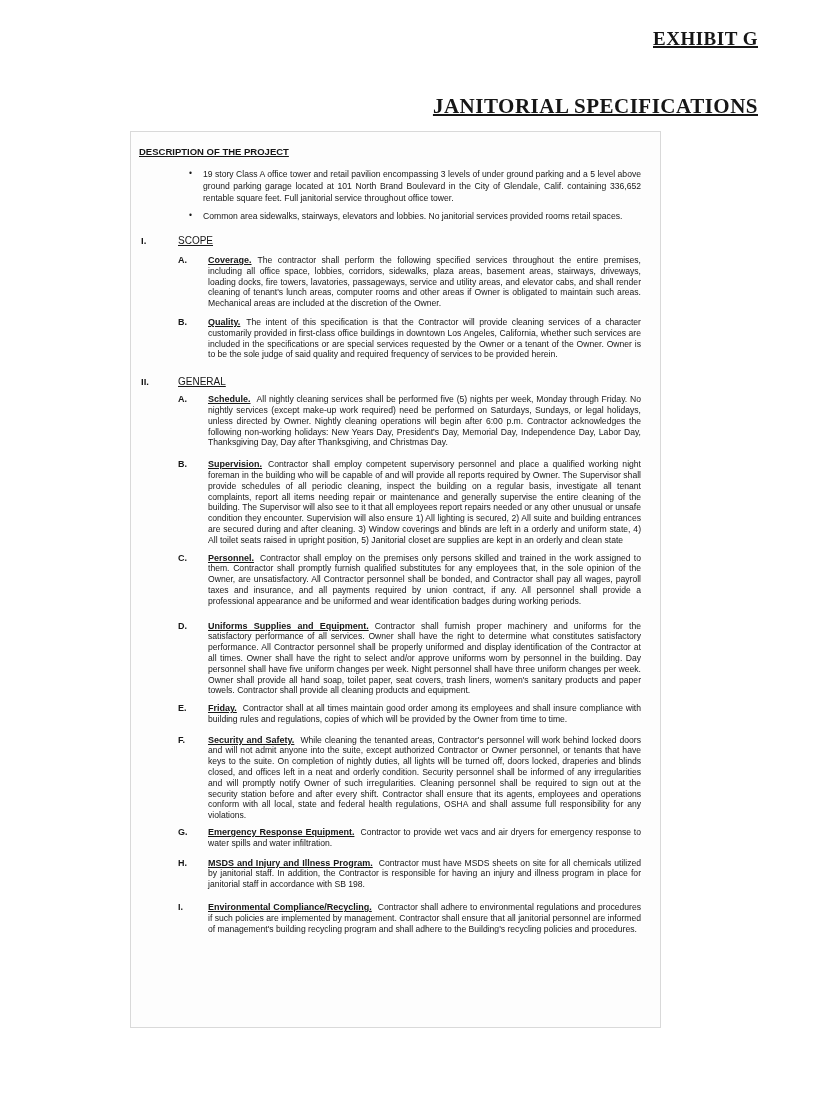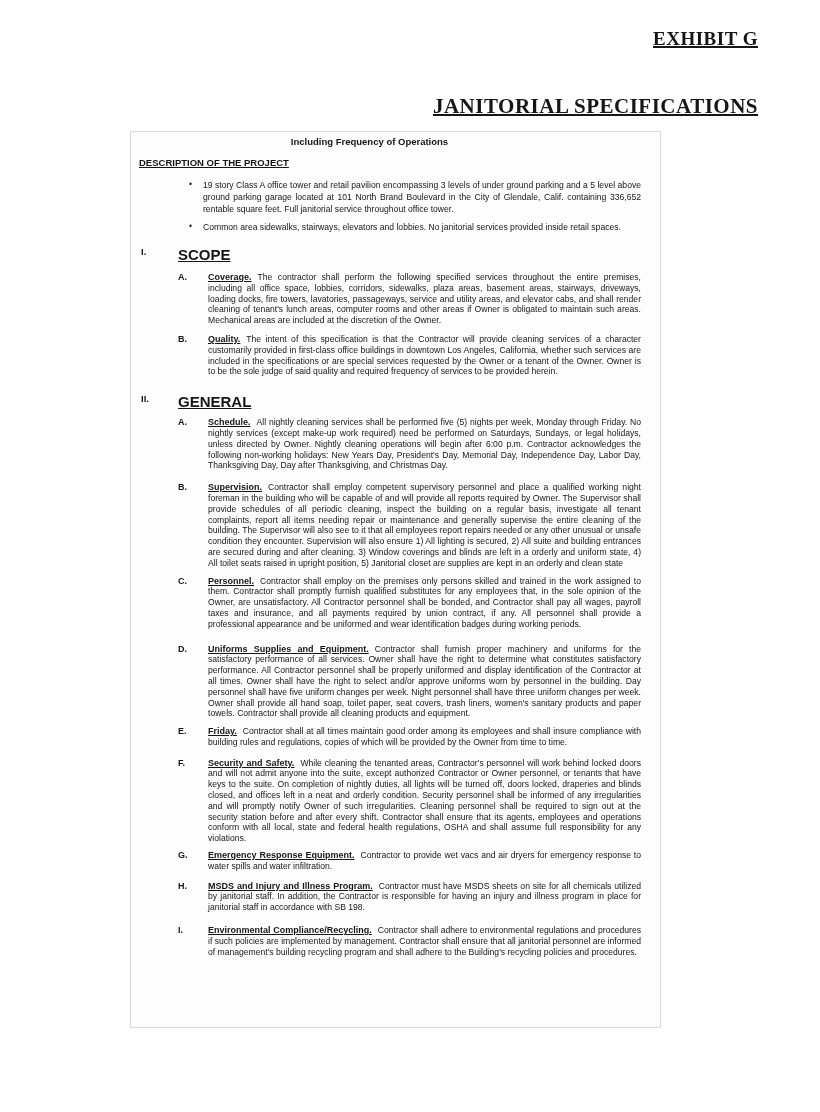--- a/index.html
+++ b/index.html
@@ -28,50 +28,49 @@
     font-size:9.5px;font-weight:bold;text-align:center;margin-right:40px;
   }
   .desc-head{
     font-size:9.5px;font-weight:bold;text-decoration:underline;
   }
   .bullet-row{display:flex;margin-left:50px;}
   .dot{width:14px;flex:none;font-size:8.6px;line-height:10.8px;}
   .btext{width:438px;flex:none;text-align:justify;font-size:8.6px;line-height:12px;}
   .sec-row{display:flex;margin-left:2px;}
   .numeral{width:37px;flex:none;font-weight:bold;font-size:9.5px;}
-  .sec-title{font-weight:bold;font-size:15px;text-decoration:underline;}
+  .sec-title{font-weight:normal;font-size:10px;text-decoration:underline;}
   .item{display:flex;margin-left:39px;}
   .letter{width:30px;flex:none;font-weight:bold;font-size:9px;line-height:10.8px;}
   .itext{width:433px;flex:none;text-align:justify;font-size:8.6px;line-height:10.8px;}
   .ilabel{font-weight:bold;text-decoration:underline;margin-right:6px;font-size:9px;}
   .mt6{margin-top:6px}.mt7{margin-top:7px}.mt8{margin-top:8px}.mt9{margin-top:9px}
   .mt10{margin-top:10px}.mt11{margin-top:11px}.mt12{margin-top:12px}
   .mt13{margin-top:13px}.mt14{margin-top:14px}.mt16{margin-top:16px}
 </style>
 </head>
 <body>
 
 <div class="doc-header">
   <div class="title">EXHIBIT G</div>
   <div class="subtitle">JANITORIAL SPECIFICATIONS</div>
 </div>
 
 <div class="scan">
 
-  <div class="tagline">Including Frequency of Operations</div>
 
   <div class="desc-head mt10">DESCRIPTION OF THE PROJECT</div>
 
   <div class="bullet-row mt11">
     <span class="dot">•</span>
     <div class="btext">19 story Class A office tower and retail pavilion encompassing 3 levels of under ground parking and a 5 level above ground parking garage located at 101 North Brand Boulevard in the City of Glendale, Calif. containing 336,652 rentable square feet. Full janitorial service throughout office tower.</div>
   </div>
   <div class="bullet-row mt6">
     <span class="dot">•</span>
-    <div class="btext">Common area sidewalks, stairways, elevators and lobbies. No janitorial services provided inside retail spaces.</div>
+    <div class="btext">Common area sidewalks, stairways, elevators and lobbies. No janitorial services provided rooms retail spaces.</div>
   </div>
 
   <div class="sec-row mt13">
     <span class="numeral">I.</span>
     <span class="sec-title">SCOPE</span>
   </div>
 
   <div class="item mt9">
     <span class="letter">A.</span>
     <div class="itext">

